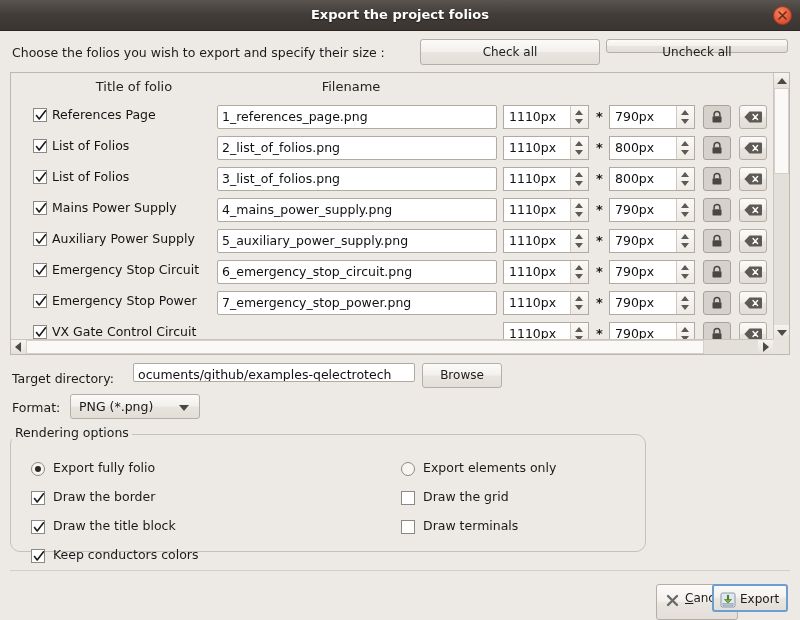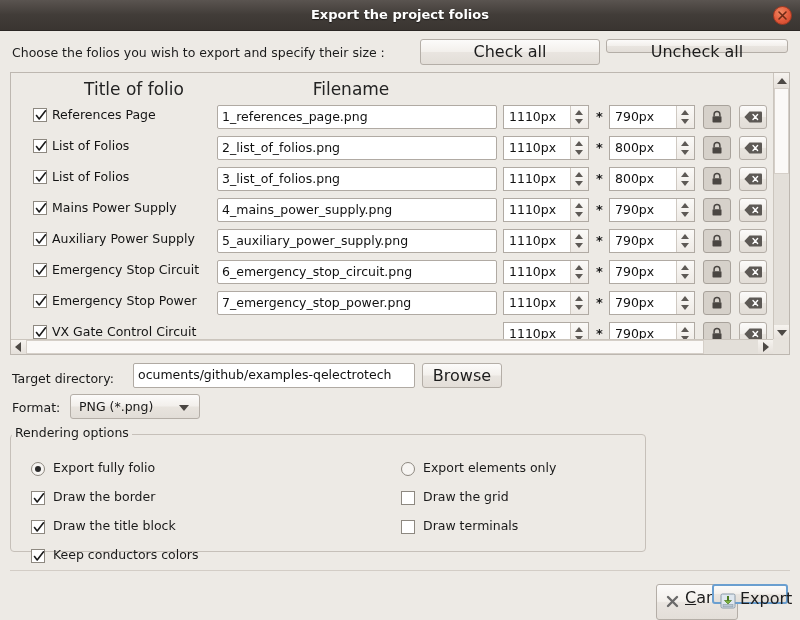--- a/index.html
+++ b/index.html
@@ -47,42 +47,42 @@
     position: absolute; left: 12px; top: 40px;
     line-height: 26px; font-size: 12.5px; color: #1c1c1c;
   }
   .btn {
     background: linear-gradient(to bottom, #fcfbfa 0%, #f3f0ec 48%, #e9e5e0 52%, #e3ded8 100%);
     border: 1px solid #b4aea7;
     border-radius: 3px;
     box-sizing: border-box;
     text-align: center;
     color: #1c1c1c;
-    font-size: 16px;
+    font-size: 12px;
     cursor: pointer;
     user-select: none;
   }
   #check-all  { position: absolute; left: 420px; top: 39px; width: 180px; height: 26px; line-height: 24px; }
   #uncheck-all{ position: absolute; left: 606px; top: 39px; width: 182px; height: 14px; line-height: 24px; }
 
   
   #table-frame {
     position: absolute; left: 10px; top: 72px;
     width: 780px; height: 283px;
     background: #edeae5;
     border: 1px solid #bdb7b0;
     box-sizing: border-box;
     overflow: hidden;
   }
   #table-head {
     position: absolute; left: 0; top: 0; width: 778px; height: 28px;
   }
   #table-head .h {
     position: absolute; top: 6px;
-    font-size: 17px; color: #232323;
+    font-size: 13px; color: #232323;
     white-space: nowrap;
   }
   #h-title { left: 58px; width: 130px; text-align: center; }
   #h-file  { left: 240px; width: 200px; text-align: center; }
   #h-dim   { left: 560px; width: 140px; text-align: center; }
 
   #rows-clip {
     position: absolute; left: 0; top: 28px;
     width: 762px; height: 239px;
     overflow: hidden;
@@ -210,21 +210,21 @@
     cursor: pointer;
   }
   .sb-corner {
     position: absolute; right: 0; bottom: 0; width: 16px; height: 15px;
     background: #e7e3dd;
   }
 
   
   #lbl-target { position: absolute; left: 12px; top: 368px; line-height: 22px; }
   #target-input {
-    position: absolute; left: 133px; top: 363px; width: 282px; height: 25px;
+    position: absolute; left: 133px; top: 363px; width: 282px; height: 19px;
   }
   #browse-btn { position: absolute; left: 422px; top: 363px; width: 80px; height: 25px; line-height: 23px; }
 
   #lbl-format { position: absolute; left: 12px; top: 397px; line-height: 22px; }
   #format-combo {
     position: absolute; left: 70px; top: 394px; width: 130px; height: 25px;
     border: 1px solid #b4aea7; border-radius: 3px; box-sizing: border-box;
     background: linear-gradient(to bottom,#fcfbfa 0%,#f2efeb 48%,#e8e4de 52%,#e2ddd7 100%);
     cursor: pointer;
   }
@@ -237,21 +237,21 @@
 
   
   #render-label {
     position: absolute; left: 12px; top: 425px;
     font-size: 12.5px; color: #1a1a1a; background: #edeae5;
     padding: 0 3px; z-index: 2;
   }
   #render-group {
     position: absolute; left: 10px; top: 434px;
     width: 636px; height: 118px;
-    border: 1px solid #c6c0b9; border-radius: 4px;
+    border: 1px solid #c6c0b9; border-radius: 10px;
     box-sizing: border-box;
   }
   .opt { position: absolute; font-size: 12.5px; white-space: nowrap; }
   .opt .lbl { position: absolute; left: 22px; top: -1px; line-height: 16px; }
   .radio {
     position: absolute; left: 0; top: 1px;
     width: 14px; height: 14px; border-radius: 50%;
     background: #f7f5f2; border: 1px solid #8d8880; box-sizing: border-box;
     cursor: pointer;
   }
@@ -267,21 +267,21 @@
   }
   .cbx svg { position: absolute; left: 1px; top: 0px; }
 
   
   #sep { position: absolute; left: 10px; top: 570px; width: 780px; height: 1px; background: #d3cdc6; }
   #cancel-btn {
     position: absolute; left: 656px; top: 584px; width: 82px; height: 36px;
     line-height: 26px;
   }
   #export-btn {
-    position: absolute; left: 712px; top: 584px; width: 76px; height: 20px;
+    position: absolute; left: 712px; top: 584px; width: 76px; height: 28px;
     line-height: 26px;
     border: 2px solid #6a9fd0;
   }
   .btn .blabel { position: relative; }
   .btn .bicon { position: absolute; top: 5px; }
   #cancel-btn .bicon { left: 9px; }
   #export-btn .bicon { left: 6px; }
   #cancel-btn .blabel { position: absolute; left: 28px; top: 0; }
   #export-btn .blabel { position: absolute; left: 26px; top: 0; }
   .ul { text-decoration: underline; }

